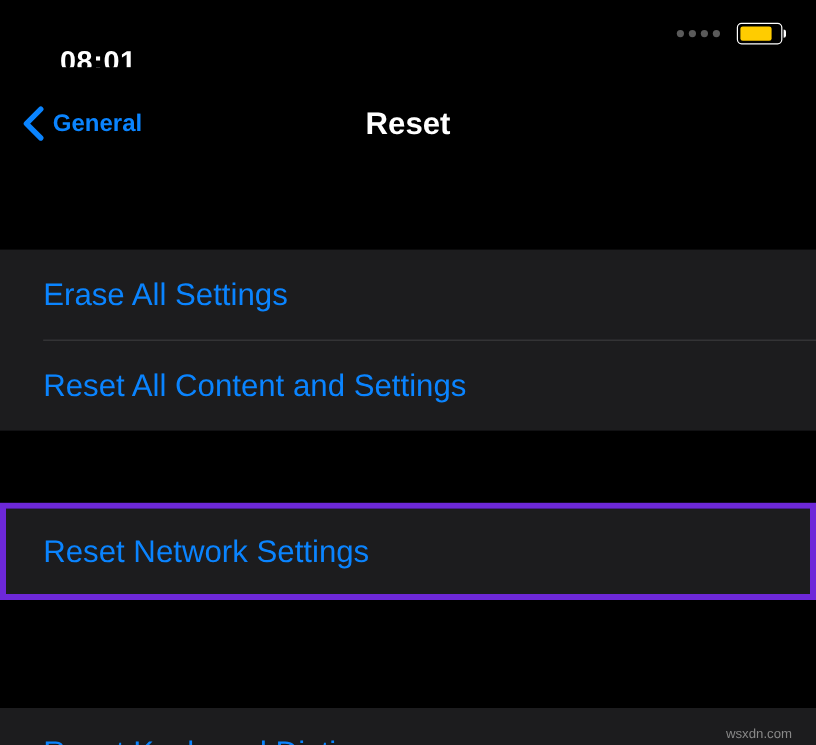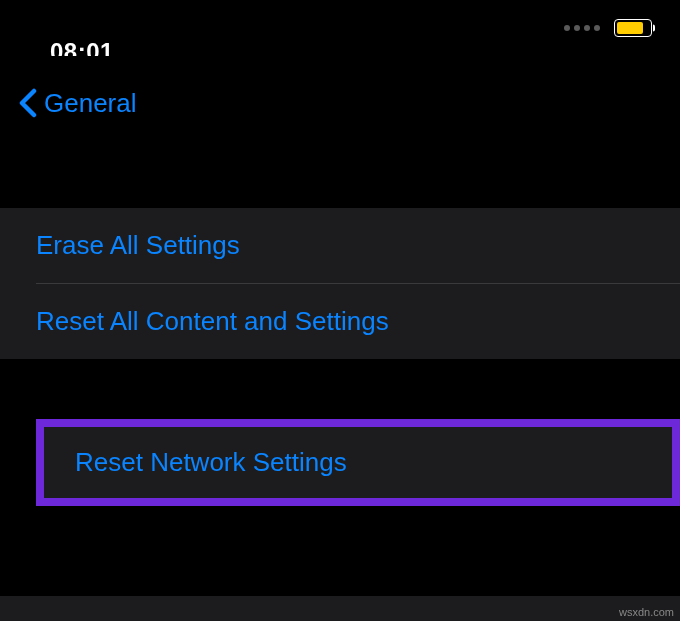--- a/index.html
+++ b/index.html
@@ -80,22 +80,22 @@
       align-items: center;
       position: relative;
       background: #000000;
       padding: 0 18px;
     }
     .nav-back {
       display: flex;
       align-items: center;
       gap: 6px;
       color: #0a84ff;
-      font-size: 26px;
-      font-weight: 400;
+      font-size: 20px;
+      font-weight: 700;
       cursor: pointer;
     }
     .nav-back svg {
       width: 20px;
       height: 30px;
     }
     .nav-title {
       position: absolute;
       left: 50%;
       transform: translateX(-50%);
@@ -124,37 +124,36 @@
     .gap {
       height: 60px;
       background: #000000;
     }
     .gap-small {
       height: 58px;
       background: #000000;
     }
 
     .highlight-wrap {
-      border: 8px solid #6d28d9;
+      border: 5px solid #6d28d9;
       box-sizing: border-box;
-      margin-left: 36px;
     }
     .highlight-wrap .list-item {
       padding: 20px 31px;
     }
 
     .gap-after-highlight {
       height: 90px;
       background: #000000;
     }
 
     .watermark {
       position: absolute;
       bottom: 3px;
-      right: 6px;
+      right: 20px;
       font-size: 11px;
       color: #888888;
       font-family: Arial, sans-serif;
     }
   </style>
 </head>
 <body>
 
 <div class="status-bar">
   <div class="status-time">08:01</div>
@@ -171,20 +170,21 @@
   </div>
 </div>
 
 <div class="nav-bar">
   <div class="nav-back">
     <svg viewBox="0 0 12 20" fill="none">
       <path d="M10 2 L2 10 L10 18" stroke="#0a84ff" stroke-width="3" stroke-linecap="round" stroke-linejoin="round"></path>
     </svg>
     <span>General</span>
   </div>
+  <div class="nav-title">Reset</div>
 </div>
 
 <div class="gap-small"></div>
 
 <div class="list-section">
   <div class="list-item">Erase All Settings</div>
   <div class="separator"></div>
   <div class="list-item">Reset All Content and Settings</div>
 </div>
 

